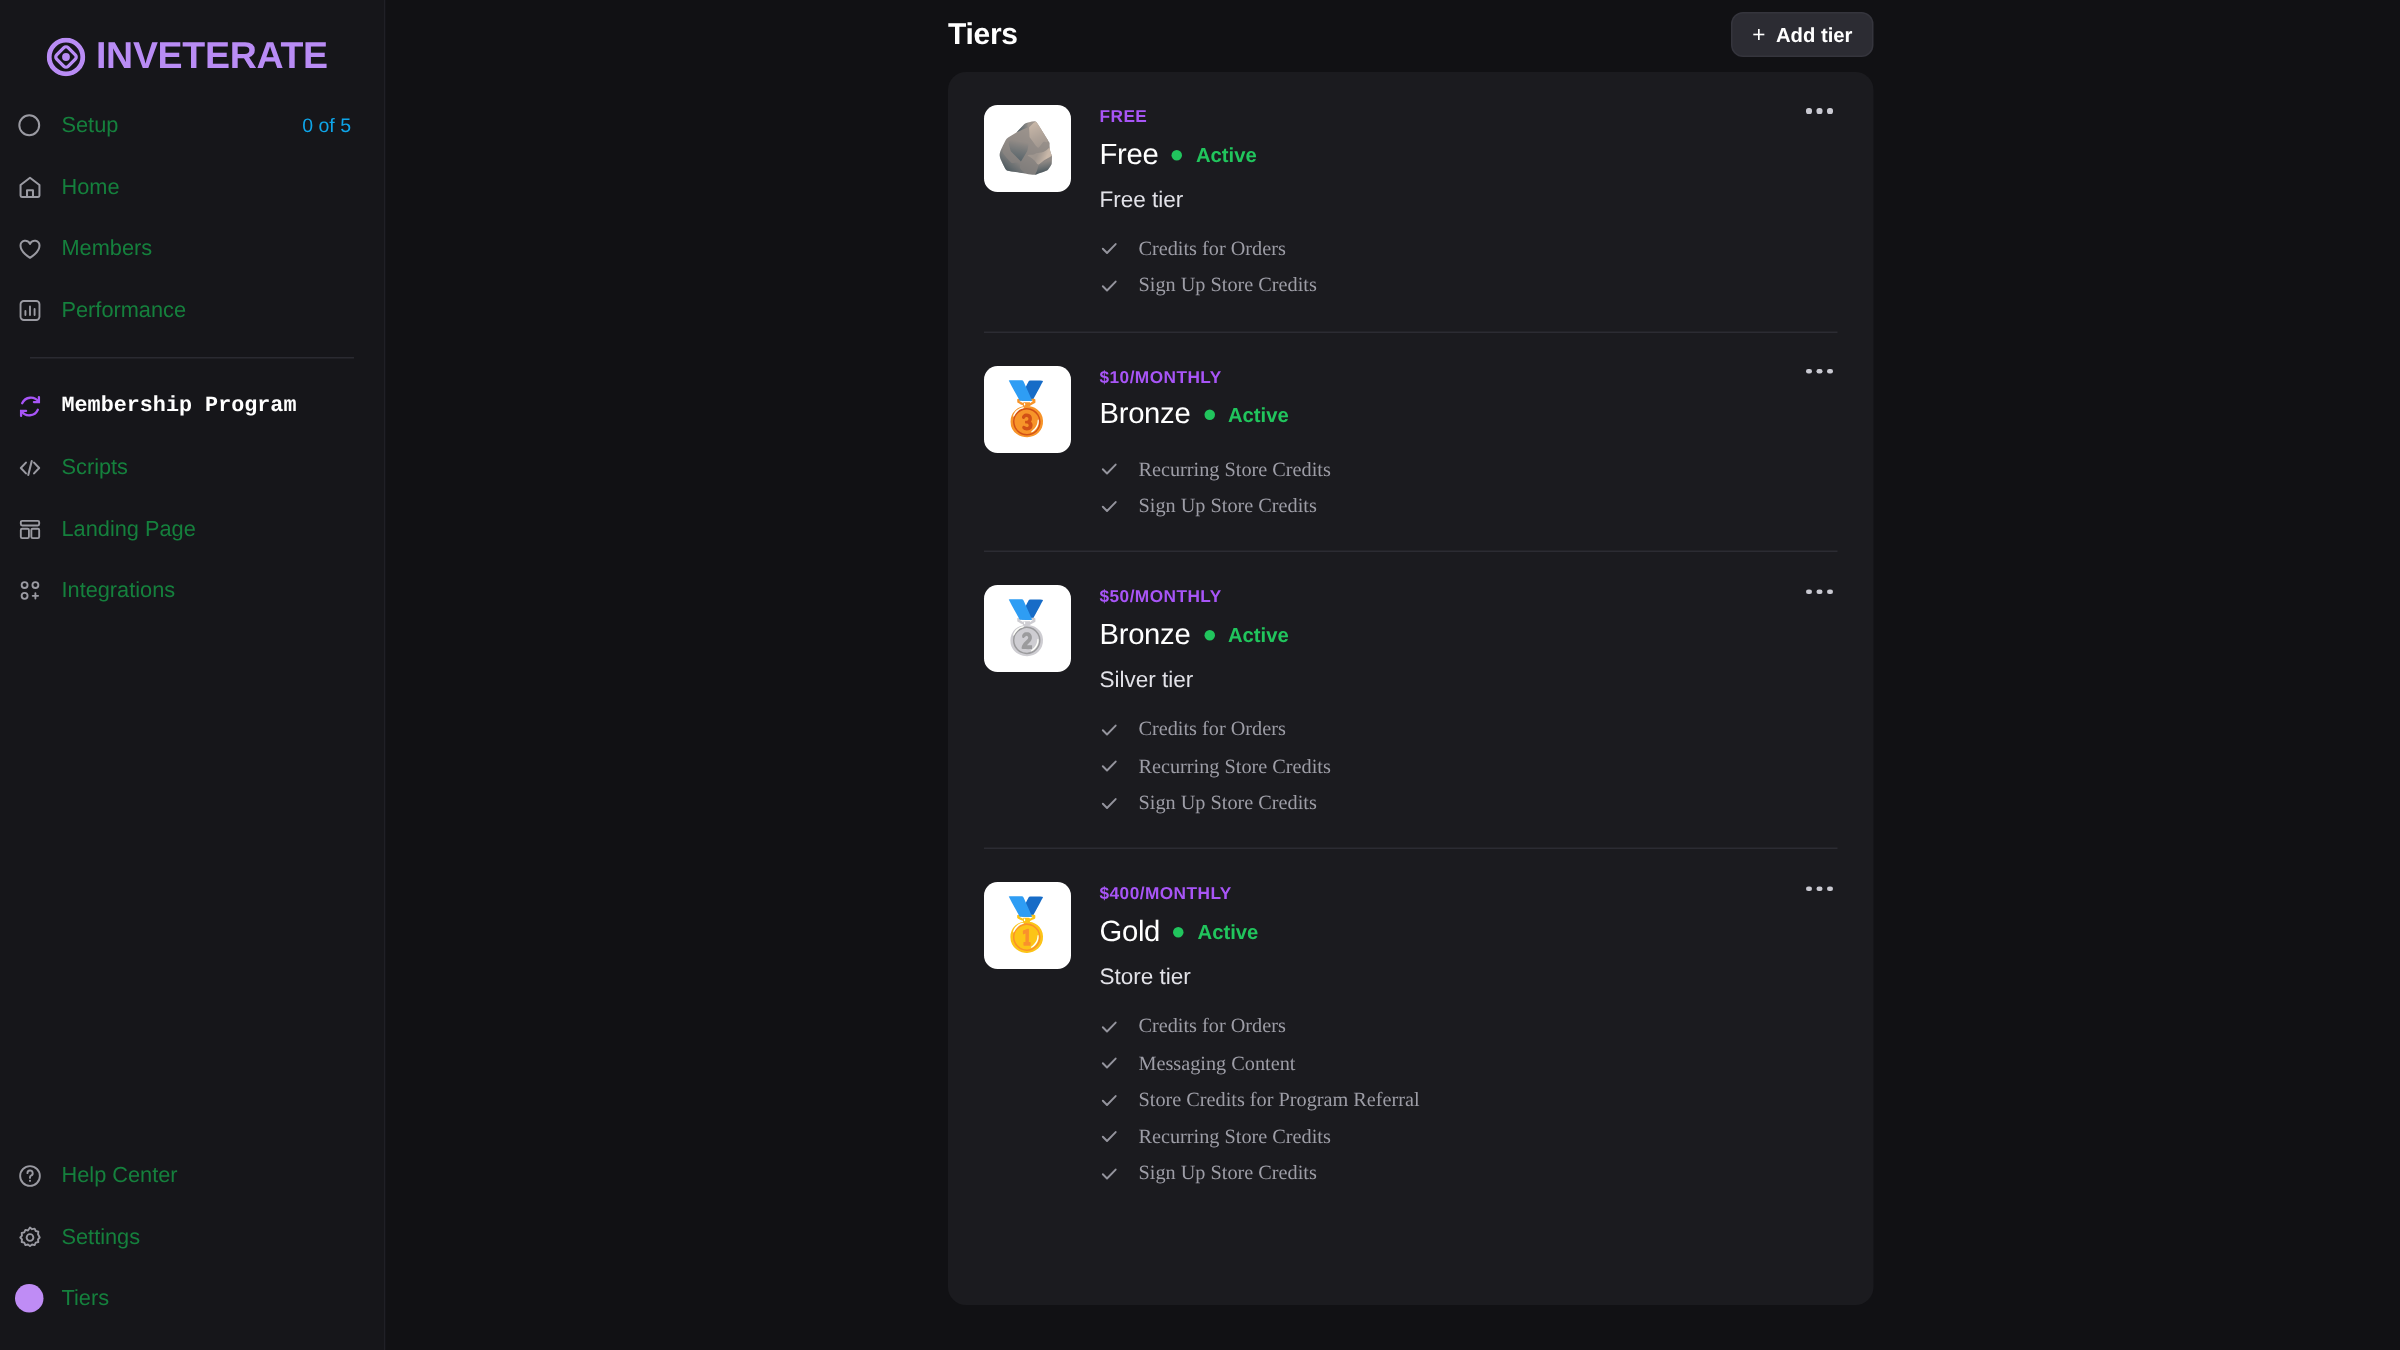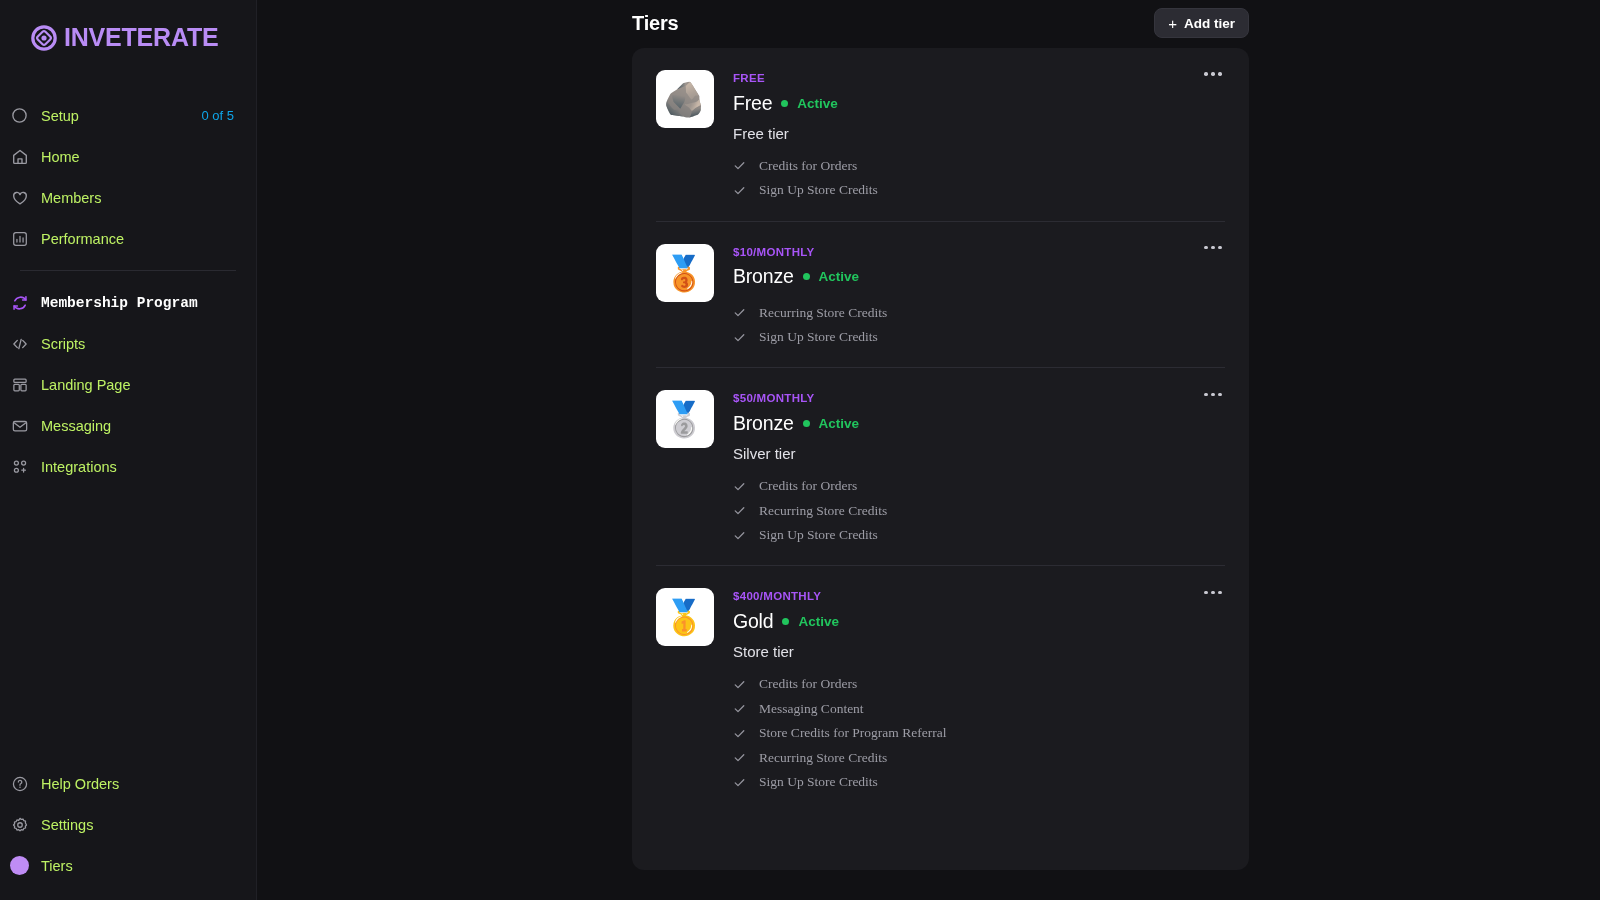--- a/index.html
+++ b/index.html
@@ -12,21 +12,20 @@
   #app { position: relative; width: 1600px; height: 900px; display: flex; }
 
   
   .sidebar {
     width: 257px; height: 900px;
     background: #16161a;
     border-right: 1px solid #202026;
     display: flex; flex-direction: column;
     position: relative;
     flex: 0 0 257px;
-    gap: 32px;
   }
   .logo-row {
     display: flex; align-items: center; gap: 7px;
     padding: 17px 0 0 31px; height: 58px;
   }
   .logo-mark { width: 26px; height: 26px; flex: 0 0 26px; }
   .logo-text {
     font-size: 25px; font-weight: bold; letter-spacing: -0.2px;
     color: #b98cf5; line-height: 1;
   }
@@ -35,21 +34,21 @@
     display: flex; align-items: center;
     height: 41px; padding: 0 22px 0 10px;
     gap: 12px; cursor: pointer; position: relative;
   }
   .nav-item .ico {
     width: 19px; height: 19px; flex: 0 0 19px;
     display: flex; align-items: center; justify-content: center;
     color: #9a9aa2;
   }
   .nav-item .lbl {
-    font-size: 14.5px; color: #bef264; white-space: nowrap;
+    font-size: 14.5px; color: #15803d; white-space: nowrap;
   }
   .nav-item.active .lbl { color: #ffffff; font-weight: bold; font-family: Liberation Mono, monospace; }
   .nav-item.active .ico { color: #a855f7; }
   .nav-item .count {
     margin-left: auto; font-size: 13px; color: #0ea5e9;
   }
   .nav-divider {
     height: 1px; background: #2a2a31;
     margin: 11px 20px 11px 20px;
   }
@@ -235,29 +234,20 @@
         <span class="ico">
           <svg viewBox="0 0 20 20" width="18" height="18" fill="none" stroke="currentColor" stroke-width="1.4">
             <rect x="3.2" y="3.6" width="13.6" height="3.4" rx="1"></rect>
             <rect x="3.2" y="9.4" width="6" height="7" rx="1"></rect>
             <rect x="11" y="9.4" width="5.8" height="7" rx="1"></rect>
           </svg>
         </span>
         <span class="lbl">Landing Page</span>
       </div>
 
-      <div class="nav-item">
-        <span class="ico">
-          <svg viewBox="0 0 20 20" width="18" height="18" fill="none" stroke="currentColor" stroke-width="1.4" stroke-linejoin="round">
-            <rect x="2.6" y="5" width="14.8" height="10.4" rx="1.8"></rect>
-              <path d="m3.4 6.4 6.6 5 6.6-5"></path>
-          </svg>
-        </span>
-        <span class="lbl">Messaging</span>
-      </div>
 
       <div class="nav-item">
         <span class="ico">
           <svg viewBox="0 0 20 20" width="18" height="18" fill="none" stroke="currentColor" stroke-width="1.4" stroke-linecap="round">
             <circle cx="6" cy="5.6" r="2.2"></circle>
               <circle cx="14" cy="5.6" r="2.2"></circle>
               <circle cx="6" cy="13.6" r="2.2"></circle>
             <path d="M14 11.6v4M12 13.6h4"></path>
           </svg>
         </span>
@@ -267,21 +257,21 @@
 
     <div class="nav-bottom">
       <div class="nav-item">
         <span class="ico">
           <svg viewBox="0 0 20 20" width="18" height="18" fill="none" stroke="currentColor" stroke-width="1.4">
             <circle cx="10" cy="10" r="7.3"></circle>
             <path d="M8.1 7.9a1.95 1.95 0 1 1 2.6 1.85c-.5.2-.7.6-.7 1.15v.5" stroke-linecap="round"></path>
             <circle cx="10" cy="13.6" r="0.8" fill="currentColor" stroke="none"></circle>
           </svg>
         </span>
-        <span class="lbl">Help Orders</span>
+        <span class="lbl">Help Center</span>
       </div>
       <div class="nav-item">
         <span class="ico">
           <svg viewBox="0 0 20 20" width="18" height="18" fill="none" stroke="currentColor" stroke-width="1.4" stroke-linejoin="round">
             <path d="M10 2.6l1.5 1.25 1.9-.45.85 1.78 1.9.5-.2 1.95L17.2 10l-1.25 1.38.2 1.95-1.9.5-.85 1.78-1.9-.45L10 16.4l-1.5-1.24-1.9.45-.85-1.78-1.9-.5.2-1.95L2.8 10l1.25-1.38-.2-1.95 1.9-.5.85-1.78 1.9.45z"></path>
             <circle cx="10" cy="10" r="2.5"></circle>
           </svg>
         </span>
         <span class="lbl">Settings</span>
       </div>

